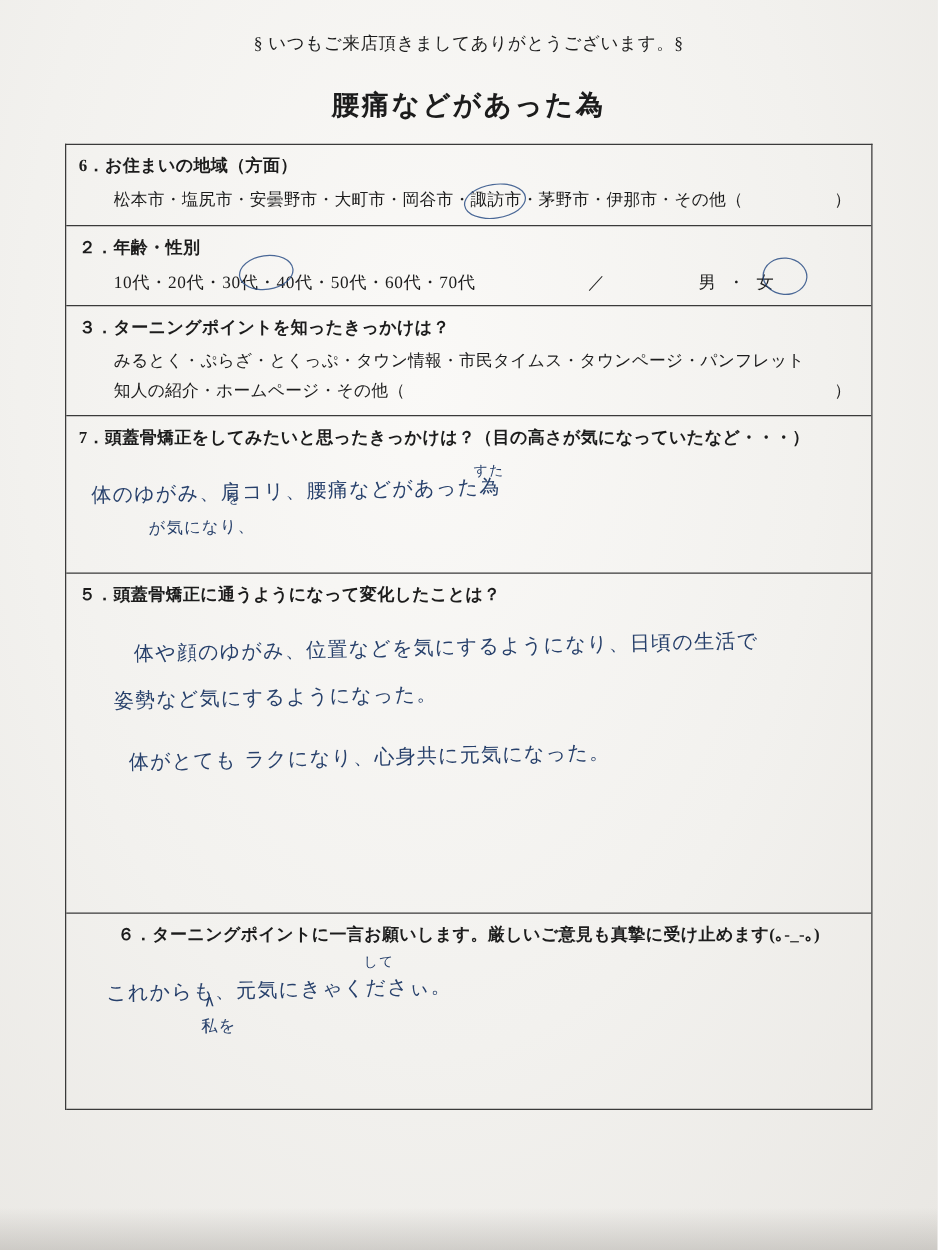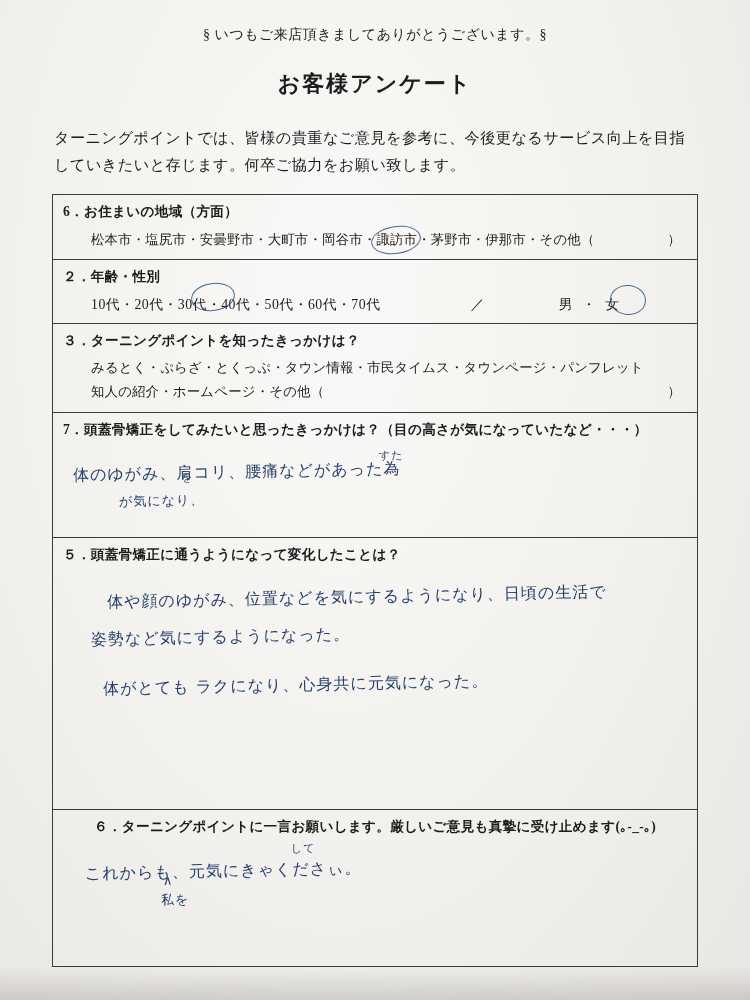--- a/index.html
+++ b/index.html
@@ -126,23 +126,22 @@
 </style>
 </head>
 <body>
 
 <div class="sheet"></div>
 
 <div class="page">
 
   <div class="headline">§ いつもご来店頂きましてありがとうございます。§</div>
 
-  <div class="title">お客様アンケート</div>
-
-  <div class="intro">ターニングポイントでは、皆様の貴重なご意見を参考に、今後更なるサービス向上を目指していきたいと存じます。何卒ご協力をお願い致します。</div>
+  <div class="title">腰痛などがあった為</div>
+
 
   <div class="form">
 
     <div class="row">
       <div class="q">6．お住まいの地域（方面）</div>
       <div class="opts">
         <span class="tail">）</span>
         <span>松本市・塩尻市・安曇野市・大町市・岡谷市・諏訪市・茅野市・伊那市・その他（</span>
       </div>
       <div class="circle" style="left:318px; top:31px; width:48px; height:26px;"></div>

